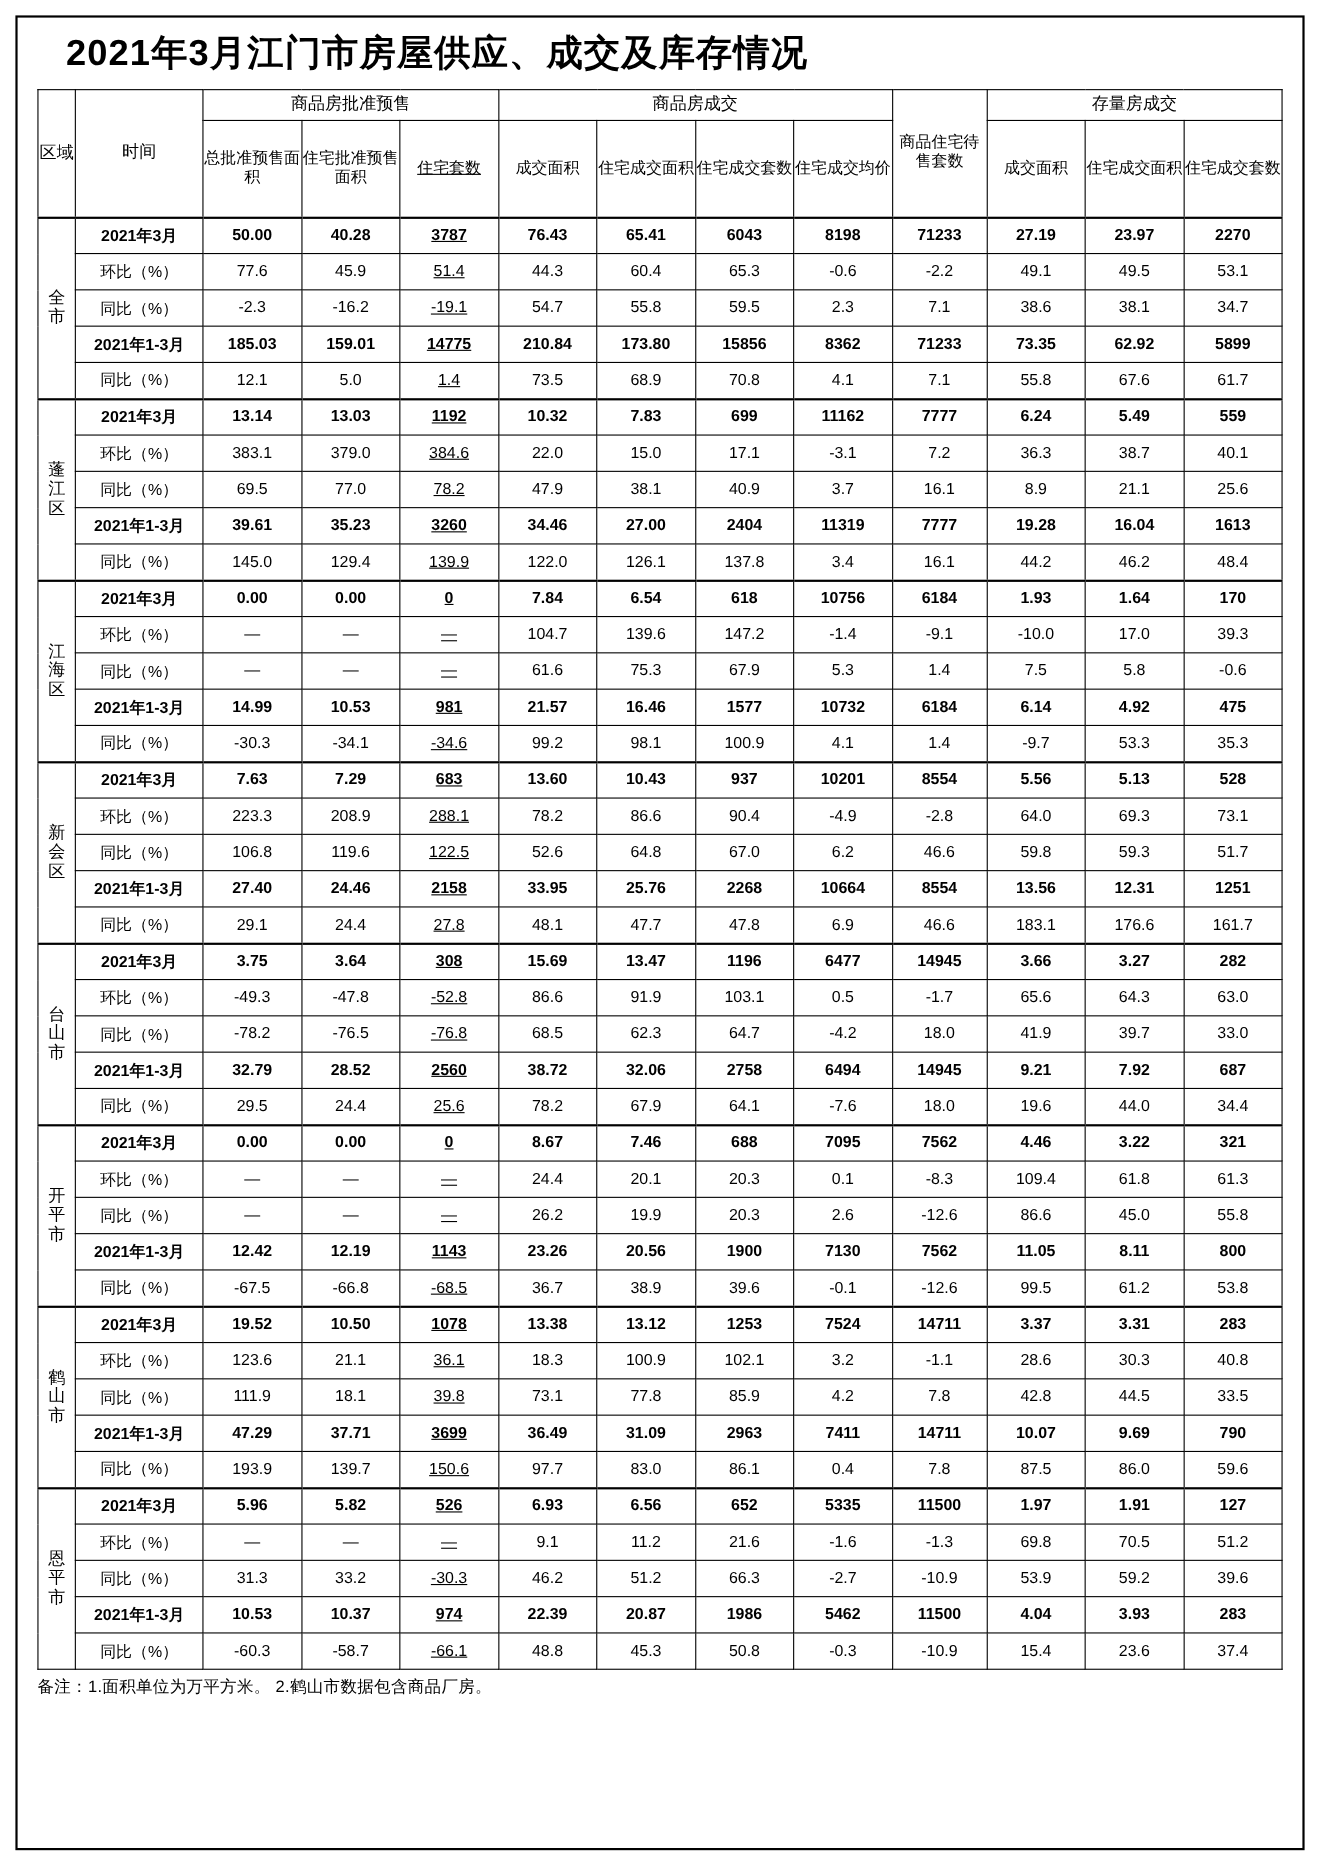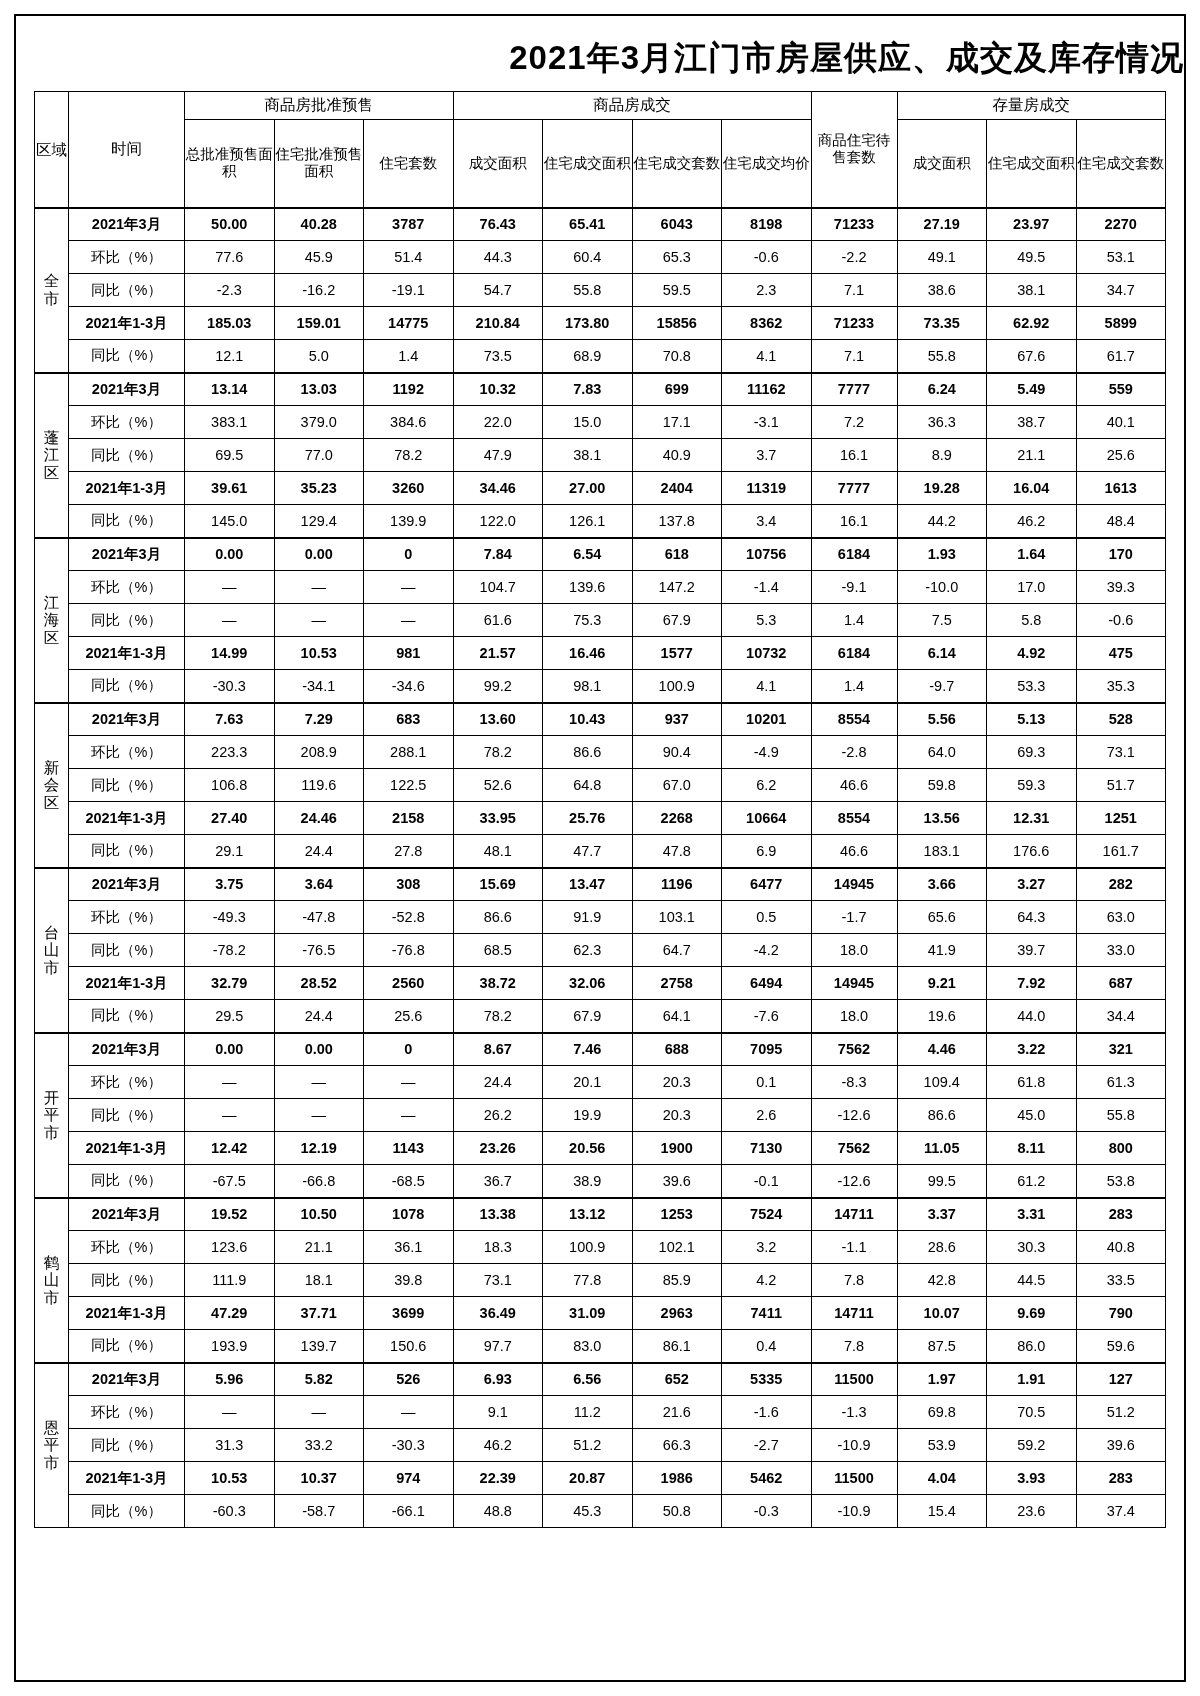--- a/index.html
+++ b/index.html
@@ -22,26 +22,27 @@
   .outer-frame {
     position: absolute;
     left: 14px;
     top: 14px;
     width: 1172px;
     height: 1668px;
     border: 2px solid #000;
     box-sizing: border-box;
   }
   .title {
-    text-align: right;
+    text-align: left;
     font-size: 33px;
     font-weight: bold;
     letter-spacing: 1px;
-    padding: 20px 0 10px 0;
+    padding: 10px 0 10px 0;
     font-family: "Liberation Sans", sans-serif;
+    margin-left: 44px;
   }
   table.main {
     border-collapse: collapse;
     table-layout: fixed;
     margin: 0 auto;
     width: 1132px;
     font-size: 14.5px;
   }
   table.main th, table.main td {
     border: 1px solid #000;
@@ -95,21 +96,21 @@
     height: 33px;
   }
   tr.bold td.num, tr.bold td.label {
     font-weight: bold;
   }
   tr.sect-top td {
     border-top: 2px solid #000;
   }
   .col-w1 { width: 90px; }
   .col-w2 { width: 90px; }
-  .col-w3 { width: 80px; }
+  .col-w3 { width: 80px; text-decoration: underline; }
   .col-w4 { width: 90px; }
   .col-w5 { width: 90px; }
   .col-w6 { width: 90px; }
   .col-w7 { width: 90px; }
   .col-w8 { width: 86px; }
   .col-w9 { width: 90px; }
   .col-w10 { width: 90px; }
   .col-w11 { width: 90px; }
   .note {
     margin: 6px 0 0 18px;
@@ -760,14 +761,15 @@
             <td class="num col-w6">50.8</td>
             <td class="num col-w7">-0.3</td>
             <td class="num col-w8">-10.9</td>
             <td class="num col-w9">15.4</td>
             <td class="num col-w10">23.6</td>
             <td class="num col-w11">37.4</td>
           </tr>
         </tbody>
     </table>
 
+    <div class="note">备注：1.面积单位为万平方米。  2.鹤山市数据包含商品厂房。</div>
   </div>
 </div>
 
 </body></html>

